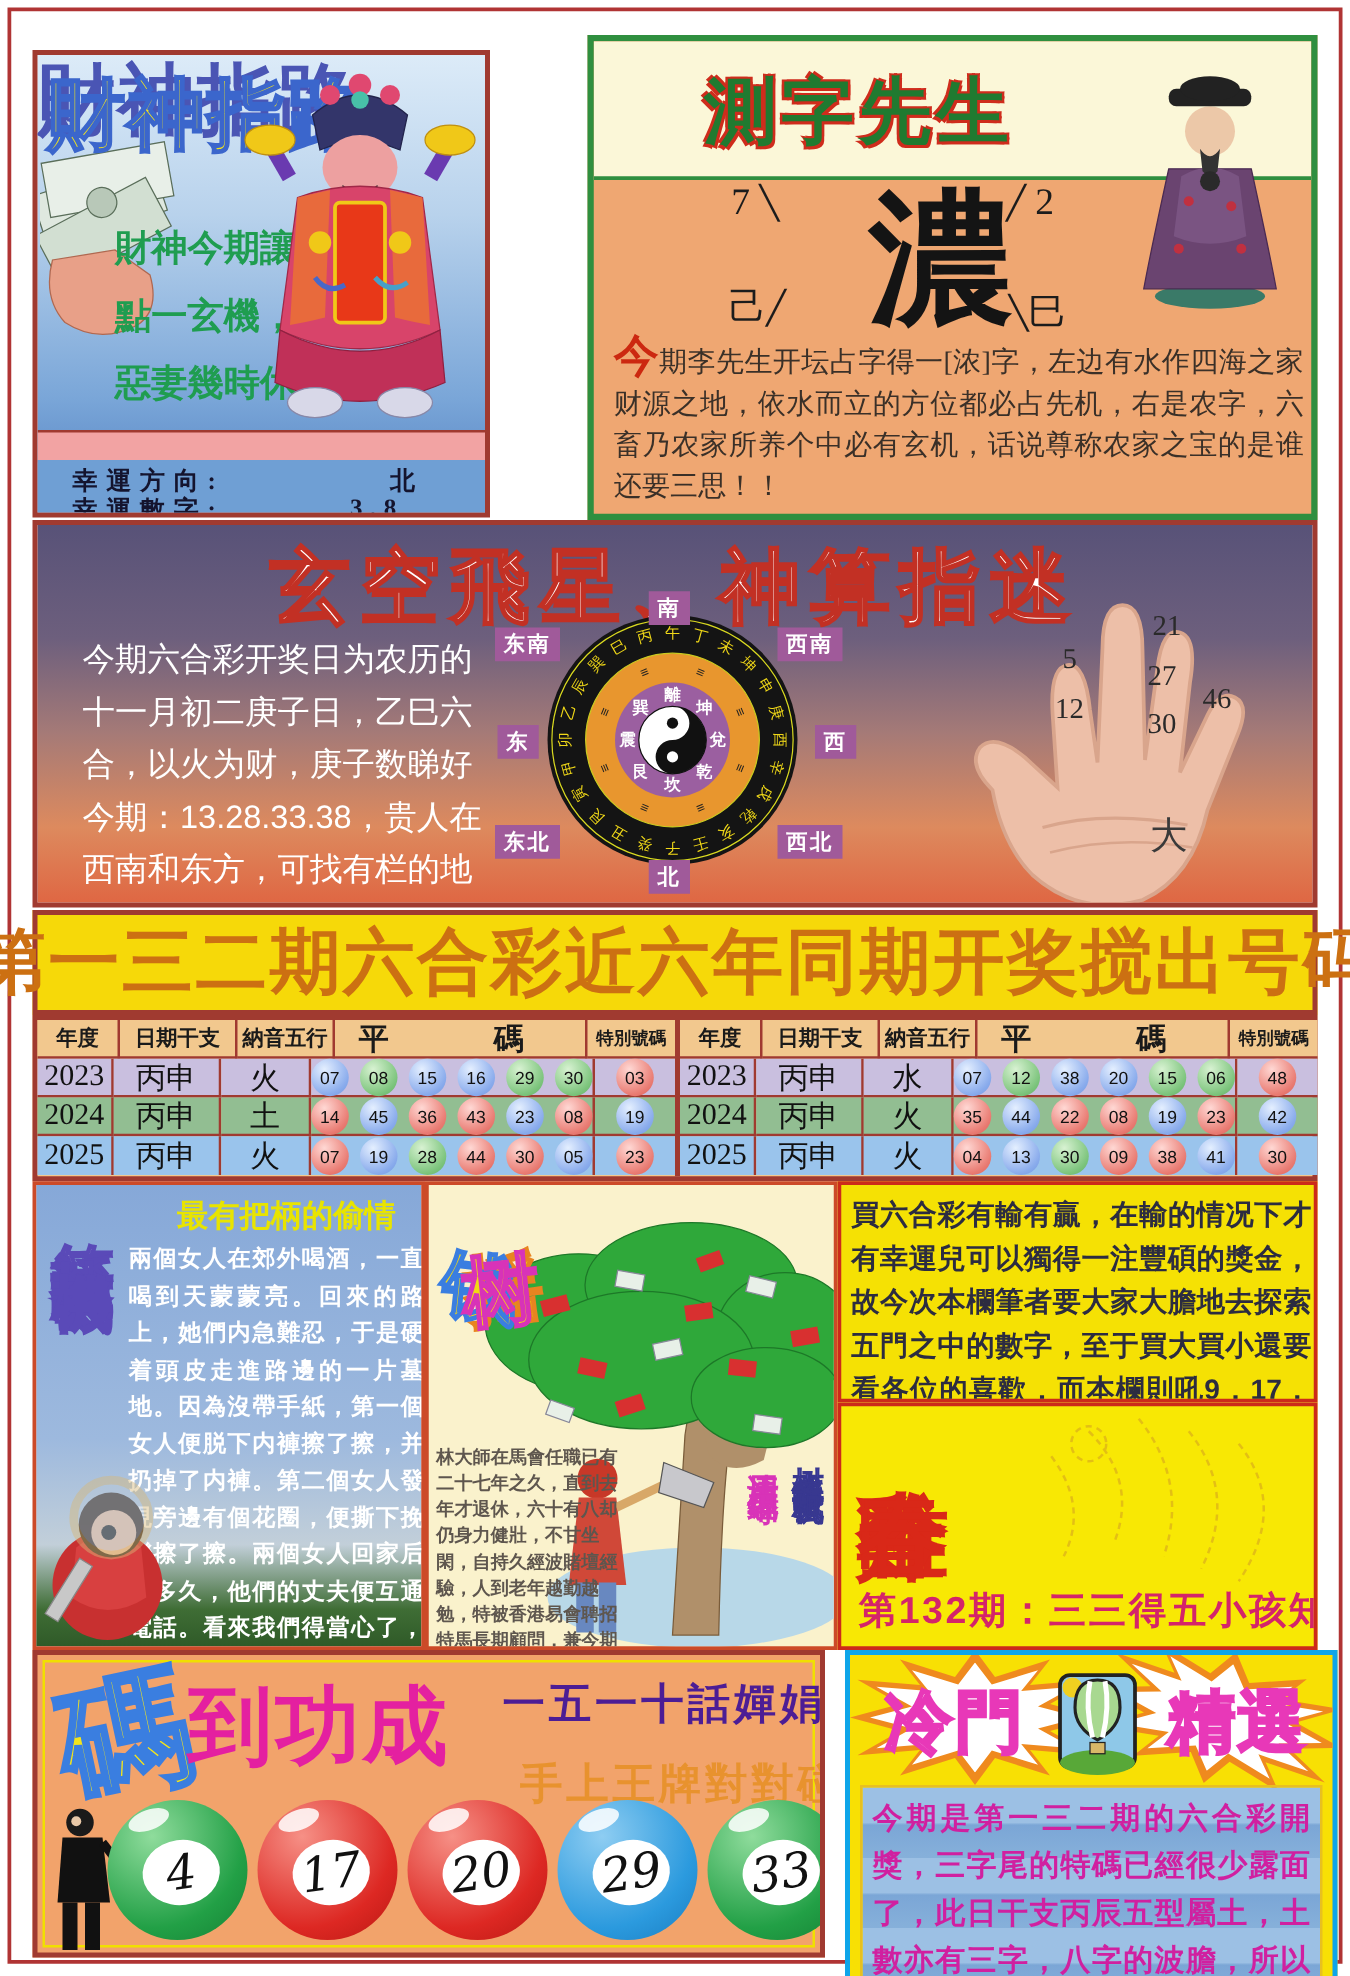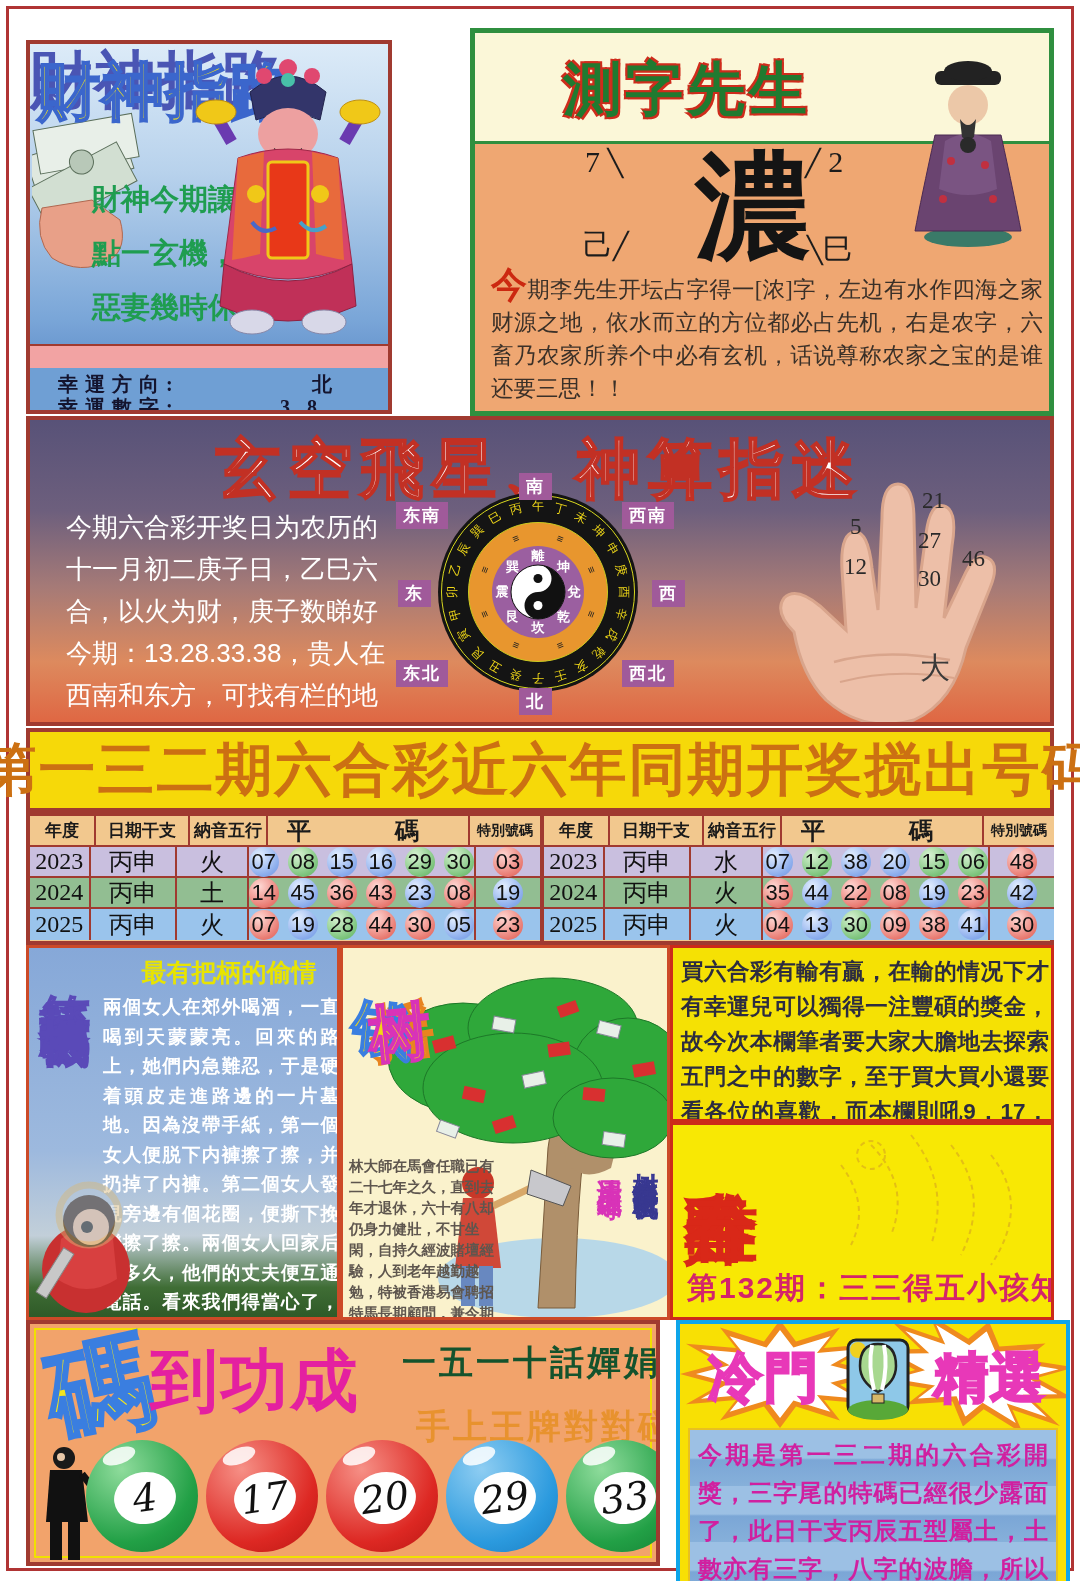--- a/index.html
+++ b/index.html
@@ -71,21 +71,21 @@
   .hist-head .hc3{font-size:24px;letter-spacing:30px;}
   .hist-head .hc4{font-size:14px;border-right:none;}
   .hist-row{display:flex;height:31px;}
   .hist-row .hc{display:flex;align-items:center;justify-content:center;font-size:24px;color:#111;border-right:2px solid #a03a30;border-bottom:2px solid #a03a30;}
   .hist-row:last-child .hc{border-bottom:none;}
   .hist-row .hc4{border-right:none;}
   .hc0{width:64px;font-family:Liberation Serif, serif;}.hc1{width:92px;}.hc2{width:76px;}.hc3{flex:1;}.hc4{width:70px;}
   .rp .hc{background:#c9bfdf;}.rg .hc{background:#92be92;}.rb .hc{background:#9ac4ec;}
   .balls{gap:9px;}
   .ball{display:inline-flex;align-items:center;justify-content:center;width:30px;height:30px;border-radius:50%;
-    font-size:22px;color:#111;font-weight:normal;}
+    font-size:14px;color:#111;font-weight:normal;}
   .ball.red{background:radial-gradient(circle at 35% 28%,#ffd8d4,#e97b72 70%,#d95e55);}
   .ball.blue{background:radial-gradient(circle at 35% 28%,#e4efff,#89abec 70%,#6f97e0);}
   .ball.green{background:radial-gradient(circle at 35% 28%,#d8f2d2,#7cc47c 70%,#5fae60);}
 
   
   .joke{left:26px;top:945px;width:314px;height:375px;border:3px solid #cc4a28;overflow:hidden;
     background:linear-gradient(#86a8d8 0%,#9db9de 55%,#c2cfd9 78%,#3f6d35 92%,#2f5a28 100%);}
   .jk-vtitle{position:absolute;left:4px;top:8px;writing-mode:vertical-rl;text-orientation:upright;
     font-size:49px;font-weight:bold;color:#f4f4ff;-webkit-text-stroke:2px #5a4ab8;letter-spacing:6px;}
   .jk-title{position:absolute;left:90px;top:8px;width:220px;text-align:center;font-size:25px;font-weight:bold;color:#e8e400;}
@@ -113,21 +113,21 @@
   .ro-title{position:absolute;left:10px;top:8px;writing-mode:vertical-rl;text-orientation:upright;height:150px;
     font-family:"Liberation Serif",serif;font-size:74px;font-weight:bold;color:#d92818;letter-spacing:0px;line-height:76px;}
   .ro-line{position:absolute;left:14px;bottom:8px;font-size:30px;font-weight:bold;color:#d4246a;letter-spacing:2px;white-space:nowrap;}
 
   
   .mdgc{left:26px;top:1320px;width:634px;height:246px;border:4px solid #a03a30;background:#f2a36b;overflow:hidden;}
   .md-inner{position:absolute;left:4px;top:4px;right:4px;bottom:4px;border:2px solid #f0e000;}
   .md-first{position:absolute;left:18px;top:-4px;font-size:104px;font-weight:bold;color:#f2e41c;
     -webkit-text-stroke:3px #3a7ee0;transform:rotate(-12deg);}
   .md-rest{position:absolute;left:120px;top:12px;font-size:68px;font-weight:bold;color:#e420a0;letter-spacing:2px;}
-  .md-l1{position:absolute;left:372px;top:16px;font-family:"Liberation Serif",serif;font-size:34px;color:#14532d;font-weight:bold;letter-spacing:3px;white-space:nowrap;}
+  .md-l1{position:absolute;left:372px;top:16px;font-family:"Liberation Serif",serif;font-size:34px;color:#4c1d95;font-weight:bold;letter-spacing:3px;white-space:nowrap;}
   .md-l2{position:absolute;left:386px;top:80px;font-family:"Liberation Serif",serif;font-size:34px;color:#e8922e;font-weight:bold;letter-spacing:3px;white-space:nowrap;}
   .md-balls{position:absolute;left:56px;top:116px;display:flex;gap:8px;}
   .bigball{position:relative;width:112px;height:112px;border-radius:50%;}
   .bigball::before{content:"";position:absolute;left:16px;top:8px;width:34px;height:16px;background:#fff;opacity:.85;border-radius:50%;transform:rotate(-20deg);}
   .bigball .shadow{position:absolute;left:-6px;top:72px;width:150px;height:52px;background:#111;border-radius:50%;z-index:-1;opacity:.9;}
   .bigball.green{background:radial-gradient(circle at 32% 26%,#8fdc9c,#22a046 65%,#158034);}
   .bigball.red{background:radial-gradient(circle at 32% 26%,#f69086,#dd2823 65%,#b81712);}
   .bigball.blue{background:radial-gradient(circle at 32% 26%,#8ecdf2,#2b9ade 65%,#1a7cc0);}
   .bigball .face{position:absolute;left:28px;top:32px;width:62px;height:52px;background:#fff;border-radius:50%;
     display:flex;align-items:center;justify-content:center;font-family:"DejaVu Serif",serif;font-style:italic;font-size:38px;color:#111;transform:rotate(-8deg);}

